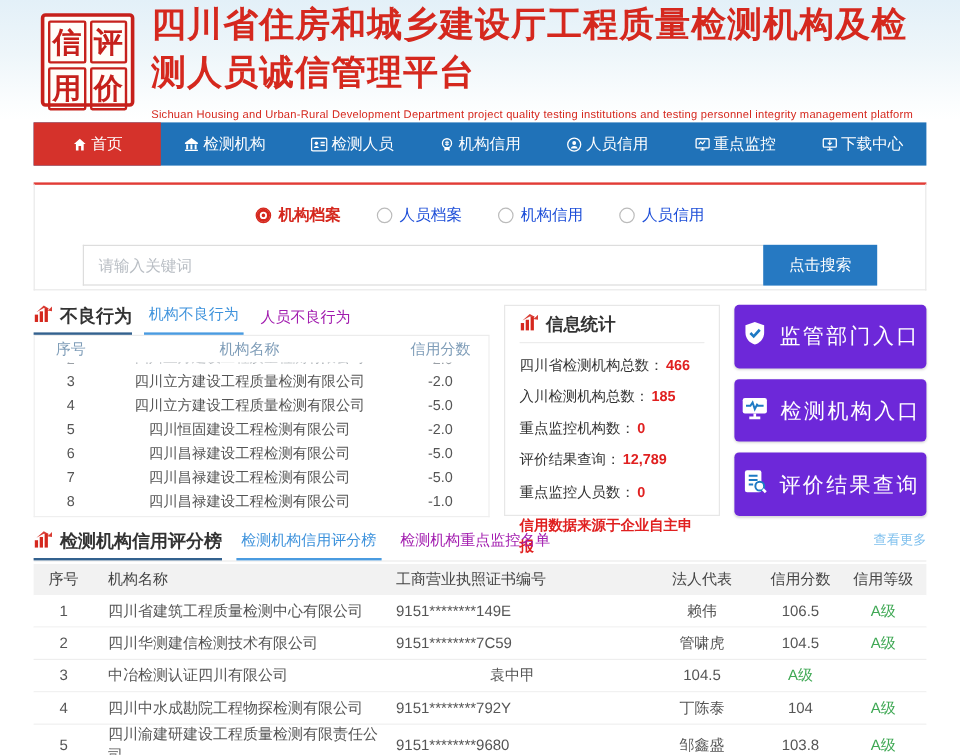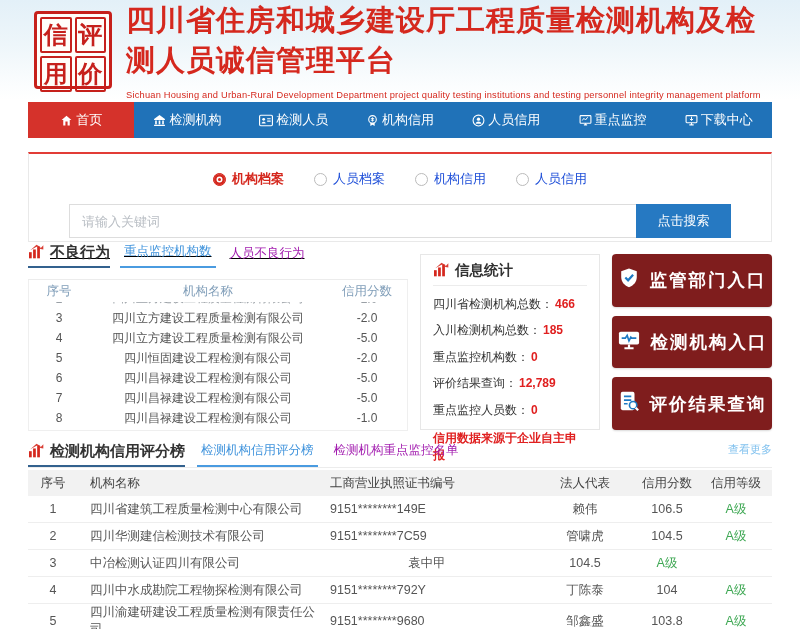--- a/index.html
+++ b/index.html
@@ -29,21 +29,21 @@
   .rdot { width:13px; height:13px; border-radius:50%; border:1px solid #bbb; background:#fff; }
   .radio.sel { color:#d5281e; font-weight:bold; }
   .radio.sel .rdot { border:1px solid #d5281e; background:#d5281e; box-shadow:inset 0 0 0 2.5px #d5281e, inset 0 0 0 4px #fff; }
   .search-row { display:flex; margin-top:14px; }
   .search-row input { flex:1; height:34px; border:1px solid #ddd; border-right:none; padding:0 12px; font-size:13px; color:#333; outline:none; }
   .search-row input::placeholder { color:#b9bec4; }
   .search-btn { width:95px; height:34px; background:#2679c2; color:#fff; border:none; font-size:13px; cursor:pointer; }
 
   
   .mid { margin:12px 28px 0 28px; display:flex; gap:12px; height:176px; }
-  .sec-head { display:flex; align-items:flex-end; gap:10px; height:26px; border-bottom:1px solid #ececec; padding-bottom:14px;text-decoration:underline; }
+  .sec-head { display:flex; align-items:flex-end; gap:10px; height:26px; border-bottom:1px solid #ececec; padding-bottom:3px; }
   .sec-title { display:flex; align-items:center; gap:5px; font-size:15px; font-weight:bold; color:#333; border-bottom:2px solid #33618e; padding-bottom:4px; margin-bottom:-3px; }
   .tab { font-size:12.5px; color:#a21caf; padding:0 4px 6px 4px; margin-bottom:-3px; cursor:pointer; }
   .tab.on { color:#3f93dc; border-bottom:2px solid #4a9be0; }
 
   .panel-left { width:380px; flex:0 0 auto; }
   .ltable { border:1px solid #efefef; border-top:none; }
   .lhead { display:grid; grid-template-columns:60px 1fr 80px; height:22px; align-items:center; color:#7f9db8; font-size:12.5px; }
   .lhead span:nth-child(1){ text-align:center; }
   .lhead span:nth-child(2){ text-align:center; }
   .lhead span:nth-child(3){ text-align:center; }
@@ -55,21 +55,21 @@
   .lrow.partial { height:6px; overflow:hidden; color:#9aa0a6; }
   .lrow.partial span { transform:translateY(-12px); display:block; }
 
   .panel-stats { width:180px; flex:0 0 auto; border:1px solid #e7e7e7; padding:6px 12px 0 12px; }
   .stats-head { display:flex; align-items:center; gap:5px; font-size:14.5px; font-weight:bold; color:#333; padding-bottom:5px; border-bottom:1px solid #ececec; }
   .stat-line { font-size:12px; color:#333; margin-top:9.5px; }
   .stat-line b { color:#e02020; margin-left:2px; }
   .stat-note { color:#e02020; font-size:12px; font-weight:bold; margin-top:11px; }
 
   .portal-col { flex:1; display:flex; flex-direction:column; gap:9px; }
-  .portal-btn { flex:1; background:#7f1d1d; border:none; border-radius:4px; color:#fff; font-size:17.5px; font-weight:bold; letter-spacing:2px; display:flex; align-items:center; justify-content:center; gap:10px; cursor:pointer; box-shadow:0 1px 2px rgba(0,0,0,0.15); }
+  .portal-btn { flex:1; background:#6d28d9; border:none; border-radius:4px; color:#fff; font-size:17.5px; font-weight:normal; letter-spacing:2px; display:flex; align-items:center; justify-content:center; gap:10px; cursor:pointer; box-shadow:0 1px 2px rgba(0,0,0,0.15); }
 
   
   .bottom { margin:12px 28px 0 28px; }
   .bot-head { display:flex; align-items:flex-start; gap:12px; height:26px; border-bottom:1px solid #ececec; padding-bottom:2px; }
   .more { margin-left:auto; font-size:11px; color:#7fc0ee; cursor:pointer; padding-bottom:4px; }
   .btable { margin-top:2px; }
   .bhrow { display:grid; grid-template-columns:50px 240px 218px 98px 66px 1fr; background:#f2f2f2; height:26px; align-items:center; font-size:12.5px; color:#444; }
   .brow { display:grid; grid-template-columns:50px 240px 218px 98px 66px 1fr; height:27px; align-items:center; font-size:12.5px; color:#555; border-bottom:1px solid #eeeeee; background:#fff; }
   .c-no { text-align:center; }
   .c-name { text-align:left; padding-left:12px; }
@@ -198,21 +198,21 @@
       <div class="sec-head">
         <div class="sec-title">
           <span><svg width="17" height="15" viewBox="0 0 24 22">
                 <rect x="1" y="12" width="4" height="9" fill="#d5281e"></rect>
                 <rect x="7" y="8" width="4" height="13" fill="#d5281e"></rect>
                 <rect x="13" y="4" width="4" height="17" fill="#d5281e"></rect>
                 <path d="M3 9 12 1 19 5 22 2 22 8 16 7 19 5 12 4Z" fill="#d5281e" opacity="0.9"></path>
               </svg></span>
           <span>不良行为</span>
         </div>
-        <div class="tab on">重点监控机构数</div>
+        <div class="tab on">机构不良行为</div>
         <div class="tab">人员不良行为</div>
       </div>
       <div class="ltable">
         <div class="lhead">
           <span>序号</span>
           <span>机构名称</span>
           <span>信用分数</span>
         </div>
         <div class="lscroll">
           <div class="lrow partial">

